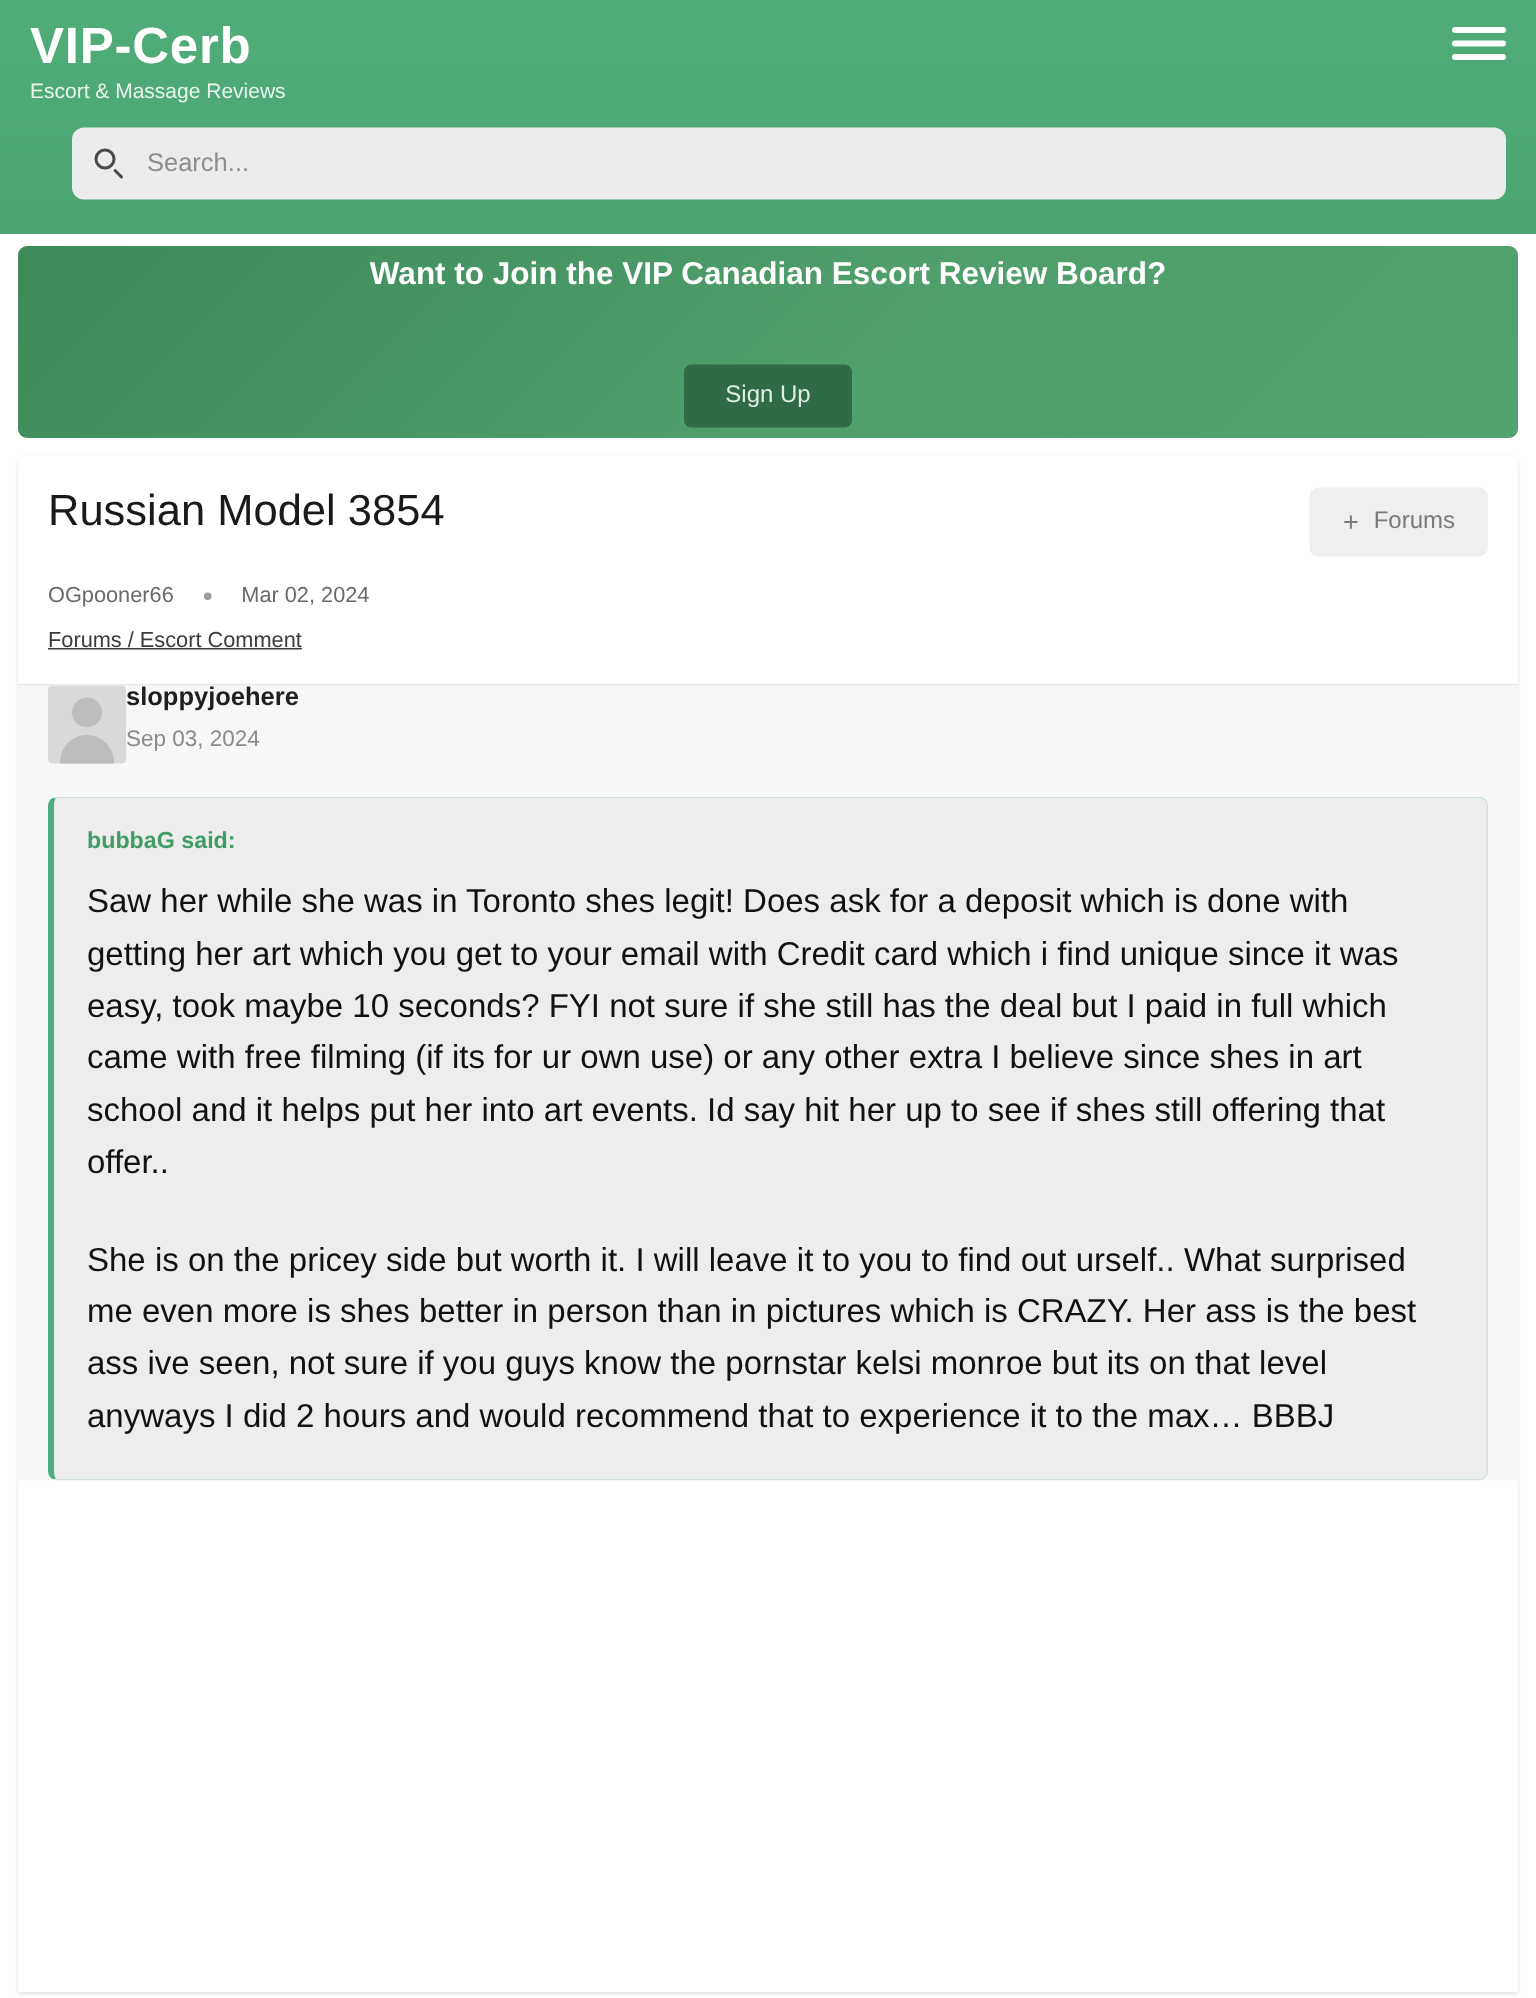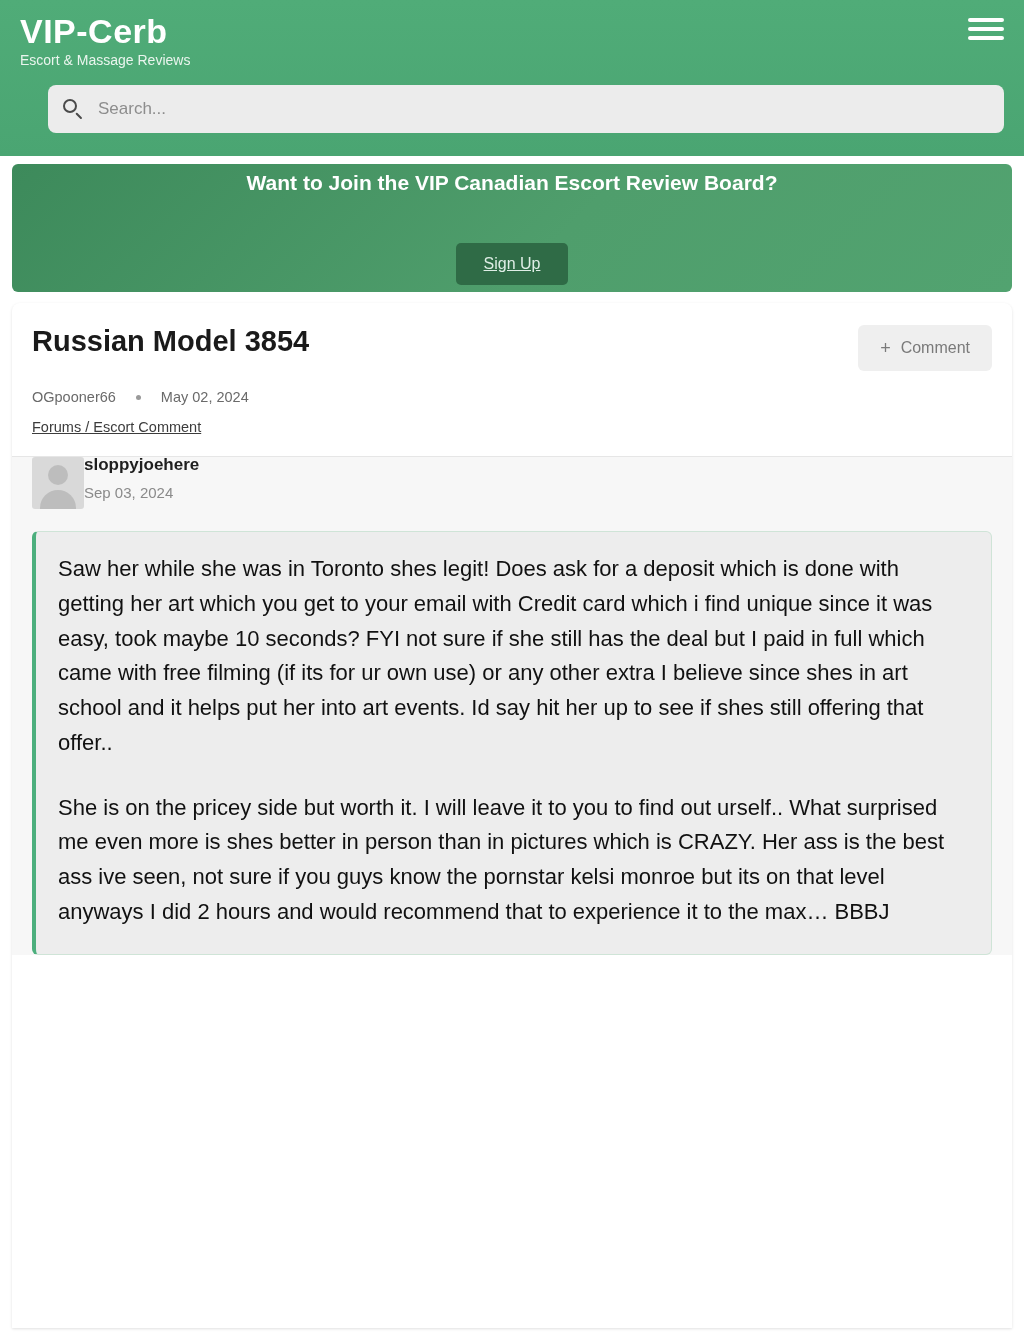--- a/index.html
+++ b/index.html
@@ -122,21 +122,20 @@
   }
   .signup-btn {
     background: #2f6b46;
     color: #dfeee6;
     border: none;
     border-radius: 5px;
     font-size: 16px;
     padding: 12px 28px;
     cursor: pointer;
     font-family: "Liberation Sans", sans-serif;
-    text-decoration: underline;
   }
 
   
   .thread-card {
     margin: 11px 12px 0 12px;
     background: #ffffff;
     border-radius: 8px 8px 0 0;
     box-shadow: 0 1px 3px rgba(0,0,0,0.12);
     padding: 22px 20px 0 20px;
     height: 1025px;
@@ -145,21 +144,21 @@
   }
   .thread-head {
     display: flex;
     justify-content: space-between;
     align-items: flex-start;
   }
   .thread-title {
     font-size: 29px;
     color: #1a1a1a;
     margin: 0;
-    font-weight: bold;
+    font-weight: normal;
   }
   .comment-btn {
     background: #efefef;
     border: none;
     border-radius: 6px;
     color: #7a7a7a;
     font-size: 16px;
     padding: 14px 22px;
     display: flex;
     align-items: center;
@@ -298,45 +297,46 @@
   <div class="join-title">Want to Join the VIP Canadian Escort Review Board?</div>
   <button class="signup-btn">Sign Up</button>
 </div>
 
 <div class="thread-card">
 
   <div class="thread-head">
     <h1 class="thread-title">Russian Model 3854</h1>
     <button class="comment-btn">
       <span class="plus-icon">+</span>
-      <span>Comment</span>
+      <span>Forums</span>
     </button>
   </div>
 
   <div class="thread-meta">
     <span>OGpooner66</span>
     <span class="meta-dot"></span>
-    <span>May 02, 2024</span>
+    <span>Mar 02, 2024</span>
   </div>
 
   <div class="breadcrumb">Forums / Escort Comment</div>
 
   <div class="divider"></div>
 
   
   <div class="post">
     <div class="post-header">
       <div class="avatar">
         <div class="head"></div>
         <div class="body"></div>
       </div>
       <div>
         <div class="post-author">sloppyjoehere</div>
         <div class="post-date">Sep 03, 2024</div>
       </div>
     </div>
 
     <div class="quote-box">
+      <div class="quote-author">bubbaG said:</div>
       <p class="quote-text">Saw her while she was in Toronto shes legit! Does ask for a deposit which is done with getting her art which you get to your email with Credit card which i find unique since it was easy, took maybe 10 seconds? FYI not sure if she still has the deal but I paid in full which came with free filming (if its for ur own use) or any other extra I believe since shes in art school and it helps put her into art events. Id say hit her up to see if shes still offering that offer..</p>
       <p class="quote-text">She is on the pricey side but worth it. I will leave it to you to find out urself.. What surprised me even more is shes better in person than in pictures which is CRAZY. Her ass is the best ass ive seen, not sure if you guys know the pornstar kelsi monroe but its on that level anyways I did 2 hours and would recommend that to experience it to the max… BBBJ</p>
     </div>
   </div>
 </div>
 
 </body></html>

